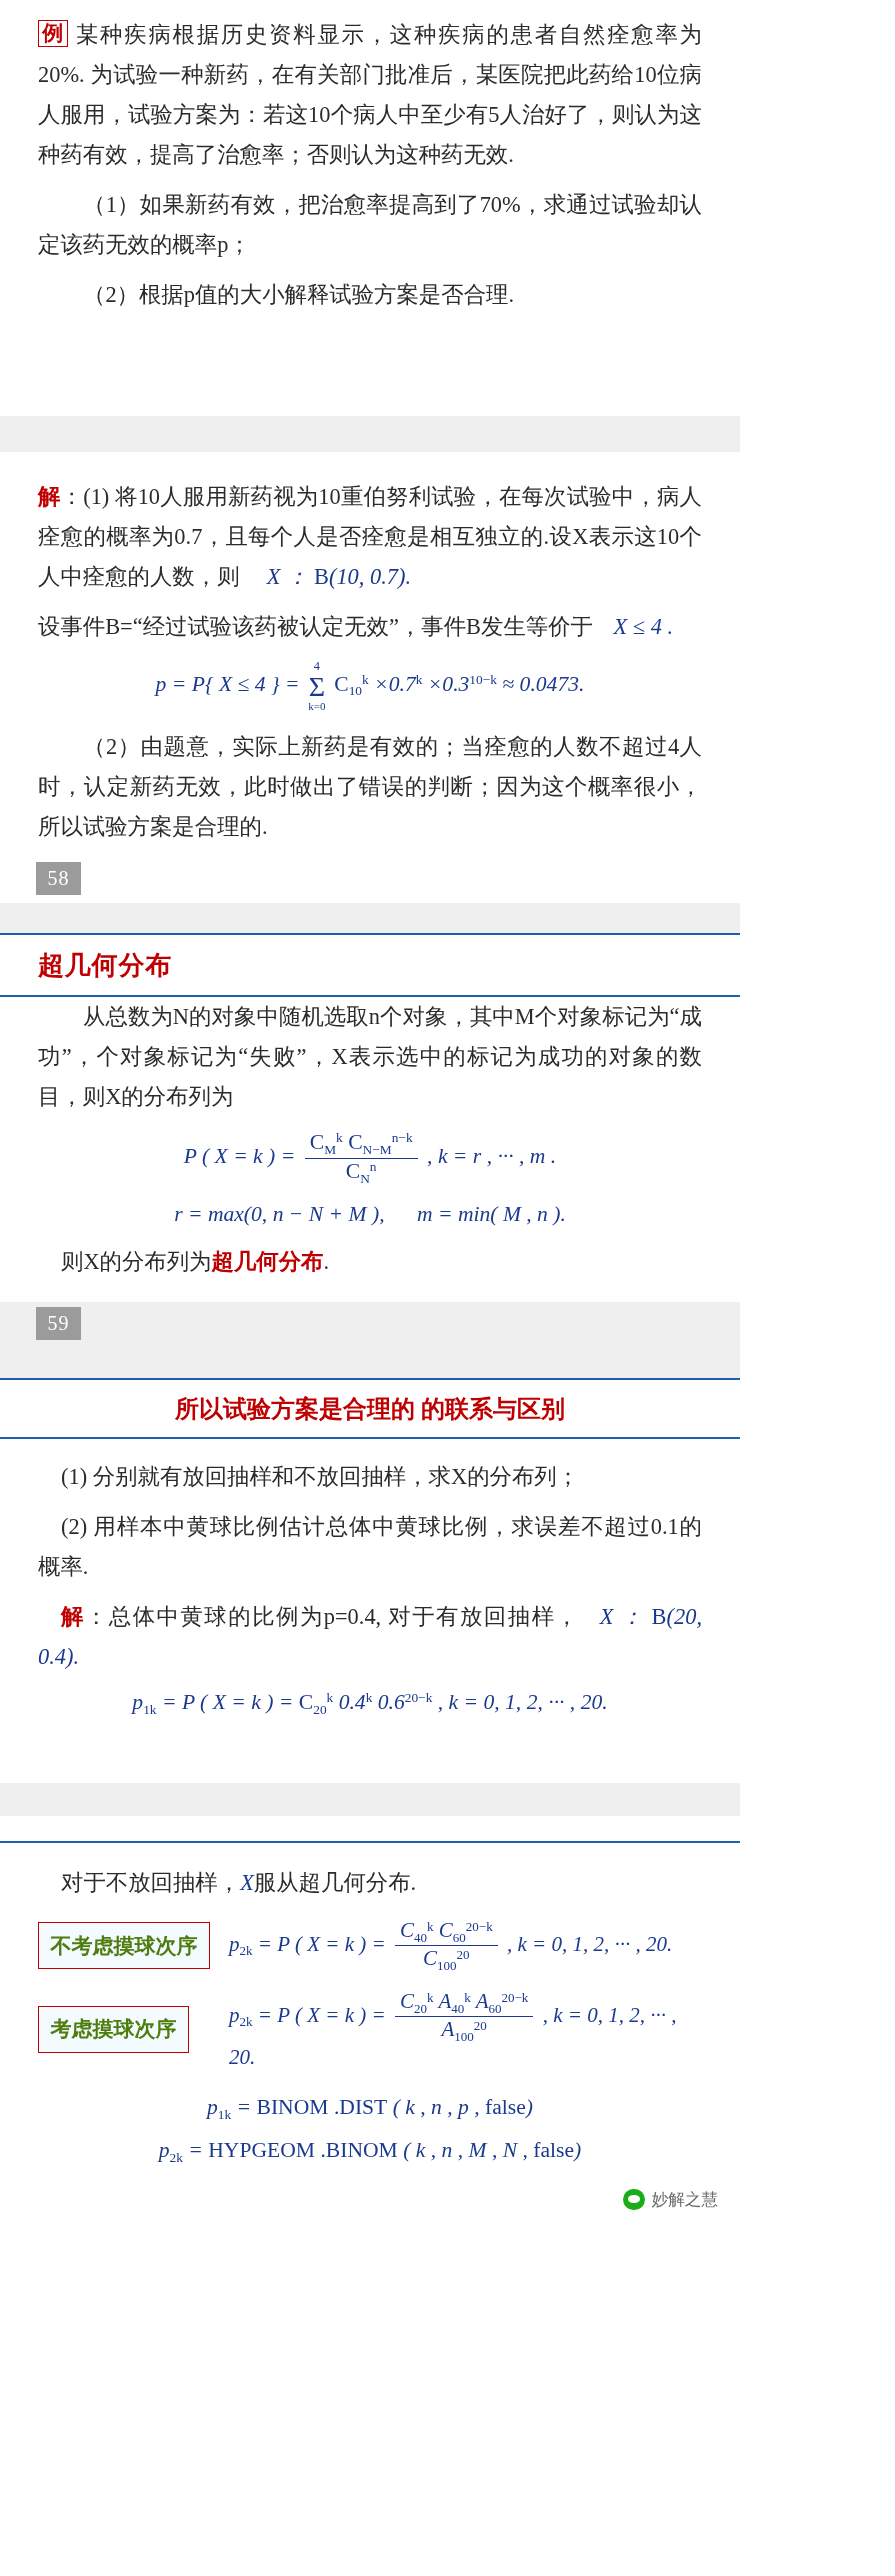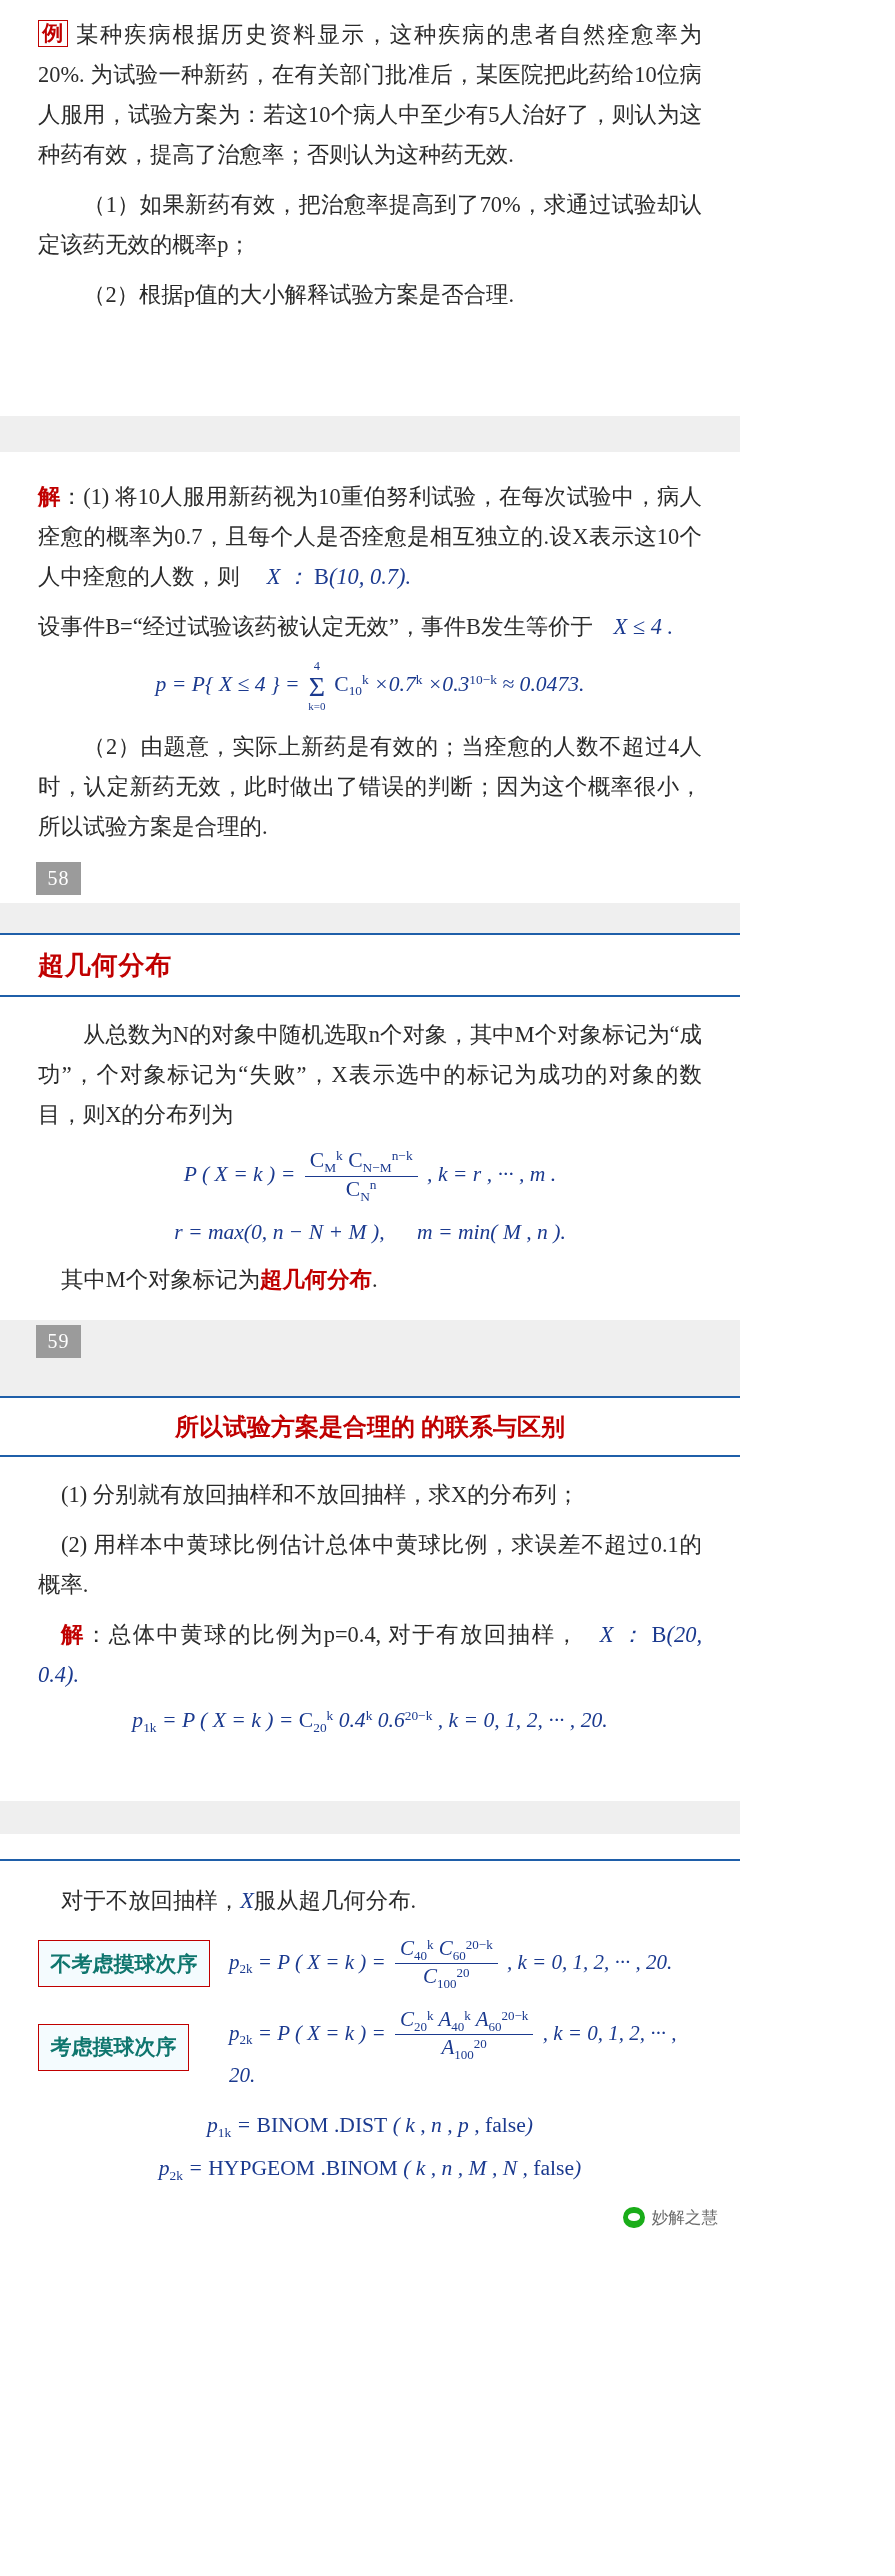--- a/index.html
+++ b/index.html
@@ -109,21 +109,21 @@
     padding: 5px 11.6px;
     letter-spacing: 0.8px;
   }
   .pnum-wrap { padding: 5px 0 8.3px 36px; }
   .pnum-wrap.grey { background: #efefef; }
 
   
   .tagbox {
     display: inline-block;
     border: 1.7px solid #c00000;
-    color: #0f766e;
+    color: #4d7c0f;
     background: #f4fbfe;
     font-weight: bold;
     font-size: 21px;
     padding: 8.3px 11.6px;
     font-family: "Liberation Serif", serif;
   }
   .row-flex {
     display: flex;
     align-items: center;
     margin: 15px 0;
@@ -207,39 +207,39 @@
       <span class="pnum">58</span>
     </div>
   </div>
 
   <div class="gap" style="height:30px;"></div>
 
   <div class="headbar">
     <span class="title">超几何分布</span>
   </div>
 
-  <div class="section" style="padding-top:18px;">
+  <div class="section" style="">
     <div class="pad">
       <p class="para indent">从总数为N的对象中随机选取n个对象，其中M个对象标记为“成功”，个对象标记为“失败”，X表示选中的标记为成功的对象的数目，则X的分布列为</p>
 
       <div class="mathblk">
         P ( X = k ) =
         <span class="frac">
           <span class="num"><span class="up">C</span><sub>M</sub><sup>k</sup> <span class="up">C</span><sub>N−M</sub><sup>n−k</sup></span>
           <span class="den"><span class="up">C</span><sub>N</sub><sup>n</sup></span>
         </span>
         , k = r , ··· , m .
       </div>
 
       <div class="mathblk">
         r = max(0, n − N + M ),&nbsp;&nbsp;&nbsp;&nbsp;&nbsp; m = min( M , n ).
       </div>
 
       <p class="para indent2" style="margin-top:15px;">
-        <span>其中M个对象标记为</span><span class="lbl-red">超几何分布</span><span>.</span>
+        <span>则X的分布列为</span><span class="lbl-red">超几何分布</span><span>.</span>
       </p>
     </div>
 
     <div class="pnum-wrap grey" style="margin-top:20px;">
       <span class="pnum">59</span>
     </div>
   </div>
 
   <div class="gap" style="height:30px;"></div>
 

